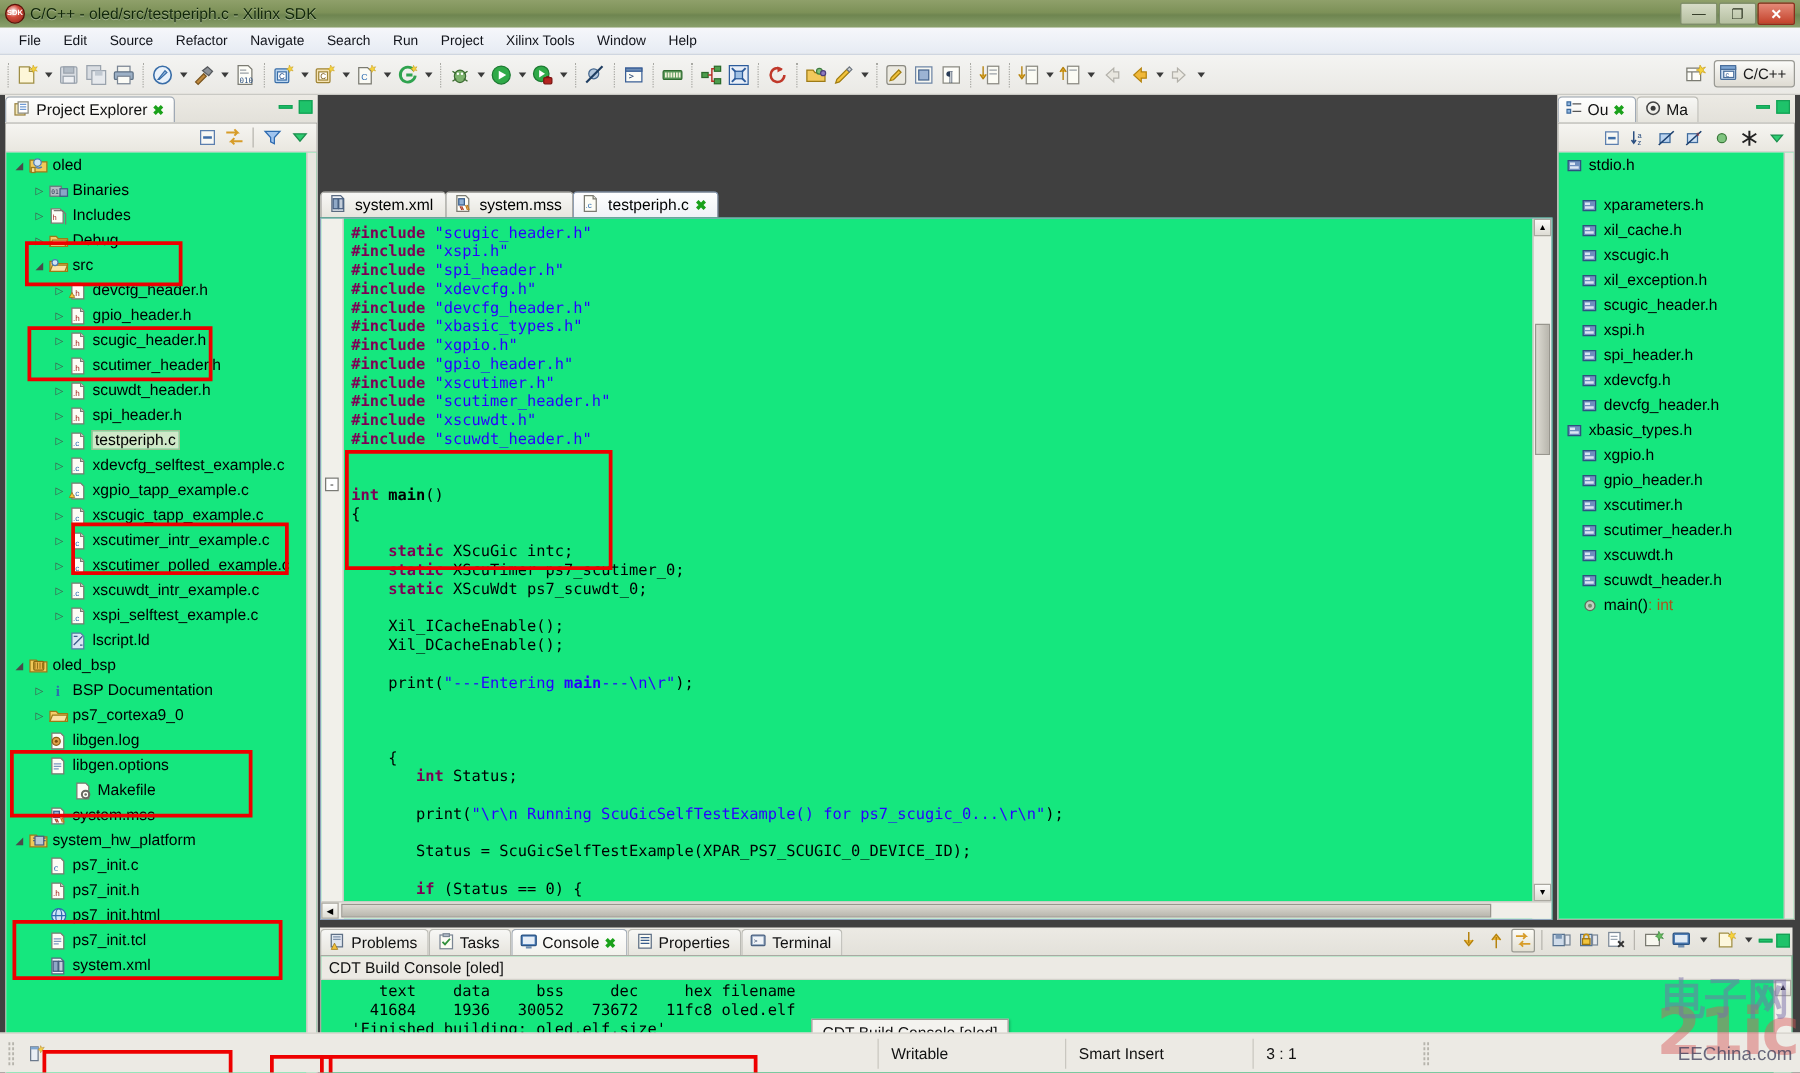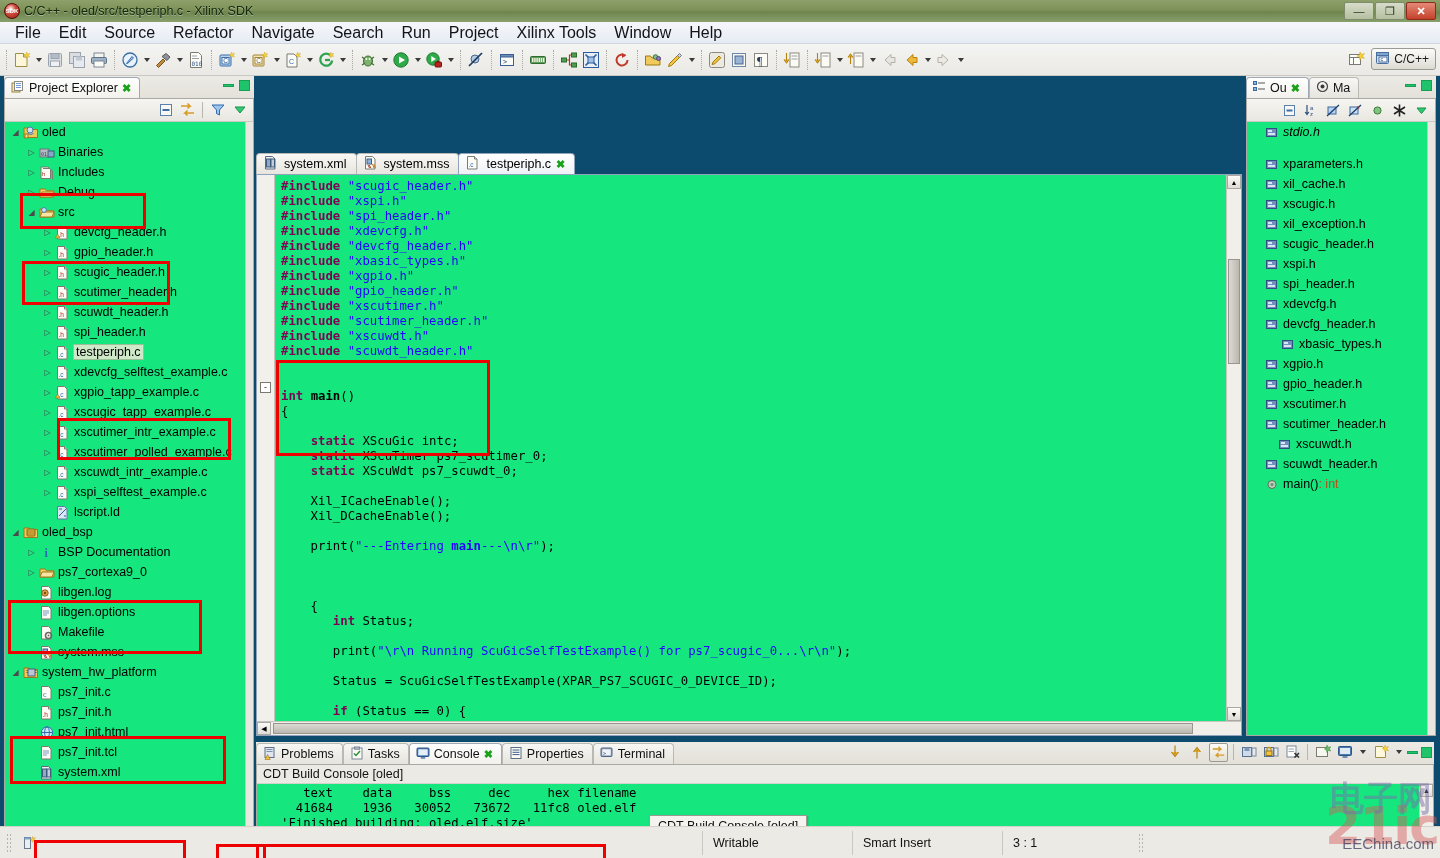--- a/index.html
+++ b/index.html
@@ -31,21 +31,21 @@
     display:flex;align-items:center;justify-content:center;font-size:11px;color:#2b3320;
     background:linear-gradient(to bottom,#d7dcc8,#b5bfa0);
   }
   #winbtns div.close { background:linear-gradient(to bottom,#e58a78,#c3412a); color:#fff; border-color:#8d2b1b;font-weight:bold;}
 
   
   #menubar {
     height:22px; background:linear-gradient(to bottom,#f6f7fb,#e6ebf3);
     display:flex; align-items:center; padding-left:6px; border-bottom:1px solid #cfd6e0;
   }
-  #menubar span { padding:2px 9px; font-size:16px; color:#11131a; cursor:default;}
+  #menubar span { padding:2px 9px; font-size:11px; color:#11131a; cursor:default;}
 
   
   #toolbar {
     height:32px; background:linear-gradient(to bottom,#f4f4f2,#eae9e5);
     display:flex; align-items:center; border-bottom:1px solid #c9c9c4;
     padding-left:2px; position:relative;
   }
   .tb-sep { width:1px;height:20px;border-left:1px dotted #a9a9a4; margin:0 4px; }
   .tbi { width:22px;height:22px; display:flex;align-items:center;justify-content:center; position:relative;}
   .tbi svg { display:block; }
@@ -54,21 +54,21 @@
   #persp {
     position:absolute; right:4px; top:4px; display:flex; align-items:center; gap:4px;
   }
   #persp .pbtn {
     display:flex;align-items:center;gap:3px;border:1px solid #9a9a94;border-radius:3px;
     background:linear-gradient(to bottom,#fbfbf9,#dedbd2); padding:2px 6px 2px 3px; height:22px;
     font-size:12px; color:#1b1b1b;
   }
 
   
-  #workspace { position:relative; width:100%; height:762px; background:#0c4a6e; }
+  #workspace { position:relative; width:100%; height:762px; background:#404040; }
 
   
   .view { position:absolute; background:#eceae4; }
   .view-tabs {
     height:22px; display:flex; align-items:flex-end; position:relative;
     background:linear-gradient(to bottom,#eceae4,#e3e1da);
   }
   .vtab {
     display:flex; align-items:center; gap:4px; height:21px; padding:0 8px 0 6px;
     font-size:12.5px; color:#111; border:1px solid #b9b9b3; border-bottom:none;
@@ -786,21 +786,21 @@
               <span class="ticon">
                 <svg width="16" height="15" viewBox="0 0 16 15">
                   <path d="M2.5 1.5 h7 l2.5 2.5 v10 h-9.5 z" fill="#fdfdf6" stroke="#7b7b72"></path>
                   <line x1="4" y1="6" x2="10" y2="6" stroke="#7b98c0"></line>
                   <line x1="4" y1="8" x2="10" y2="8" stroke="#7b98c0"></line>
                   <line x1="4" y1="10" x2="8" y2="10" stroke="#7b98c0"></line>
                 </svg>
               </span>
               <span class="tlabel">libgen.options</span>
             </div>
-            <div class="trow" style="padding-left: 20px;">
+            <div class="trow" style="padding-left: 20px; margin-left: 20px;">
               <span class="twist"></span>
               <span class="ticon">
                 <svg width="16" height="15" viewBox="0 0 16 15">
                   <path d="M2.5 1.5 h7 l2.5 2.5 v10 h-9.5 z" fill="#fdfdf6" stroke="#7b7b72"></path>
                   <circle cx="9.5" cy="10.5" r="3" fill="none" stroke="#6a6a62" stroke-width="1.6"></circle>
                   <circle cx="9.5" cy="10.5" r="1" fill="#6a6a62"></circle>
                 </svg>
               </span>
               <span class="tlabel">Makefile</span>
             </div>
@@ -1038,21 +1038,21 @@
             </svg>
           </div>
         <div class="vti">
             <svg width="13" height="13" viewBox="0 0 13 13">
               <path d="M2 4 h9 l-4.5 5.5 z" fill="#2ecc71" stroke="#1d8f4e"></path>
             </svg>
           </div>
       </div>
       <div style="position:absolute;left:0;right:0;top:23px;bottom:0;">
         <div class="tree" id="outline-tree">
-            <div class="trow" style="padding-left: 16px; font-style: italic;">
+            <div class="trow" style="padding-left: 4px;">
               <span class="ticon">
                 <svg width="14" height="13" viewBox="0 0 14 13">
                   <rect x="1.5" y="2.5" width="10" height="8" fill="#6f8fbf" stroke="#2f4f7f"></rect>
                   <rect x="3" y="4" width="4" height="2" fill="#dbe6f4"></rect>
                   <rect x="3" y="7" width="7" height="2" fill="#dbe6f4"></rect>
                 </svg>
               </span>
               <span class="tlabel">stdio.h</span>
             </div>
             <div class="trow" style="padding-left: 16px; margin-top: 12px;">
@@ -1138,21 +1138,21 @@
             <div class="trow" style="padding-left: 16px;">
               <span class="ticon">
                 <svg width="14" height="13" viewBox="0 0 14 13">
                   <rect x="1.5" y="2.5" width="10" height="8" fill="#6f8fbf" stroke="#2f4f7f"></rect>
                   <rect x="3" y="4" width="4" height="2" fill="#dbe6f4"></rect>
                   <rect x="3" y="7" width="7" height="2" fill="#dbe6f4"></rect>
                 </svg>
               </span>
               <span class="tlabel">devcfg_header.h</span>
             </div>
-            <div class="trow" style="padding-left: 32px;">
+            <div class="trow" style="padding-left: 4px;">
               <span class="ticon">
                 <svg width="14" height="13" viewBox="0 0 14 13">
                   <rect x="1.5" y="2.5" width="10" height="8" fill="#6f8fbf" stroke="#2f4f7f"></rect>
                   <rect x="3" y="4" width="4" height="2" fill="#dbe6f4"></rect>
                   <rect x="3" y="7" width="7" height="2" fill="#dbe6f4"></rect>
                 </svg>
               </span>
               <span class="tlabel">xbasic_types.h</span>
             </div>
             <div class="trow" style="padding-left: 16px;">
@@ -1188,21 +1188,21 @@
             <div class="trow" style="padding-left: 16px;">
               <span class="ticon">
                 <svg width="14" height="13" viewBox="0 0 14 13">
                   <rect x="1.5" y="2.5" width="10" height="8" fill="#6f8fbf" stroke="#2f4f7f"></rect>
                   <rect x="3" y="4" width="4" height="2" fill="#dbe6f4"></rect>
                   <rect x="3" y="7" width="7" height="2" fill="#dbe6f4"></rect>
                 </svg>
               </span>
               <span class="tlabel">scutimer_header.h</span>
             </div>
-            <div class="trow" style="padding-left: 29px;">
+            <div class="trow" style="padding-left: 16px;">
               <span class="ticon">
                 <svg width="14" height="13" viewBox="0 0 14 13">
                   <rect x="1.5" y="2.5" width="10" height="8" fill="#6f8fbf" stroke="#2f4f7f"></rect>
                   <rect x="3" y="4" width="4" height="2" fill="#dbe6f4"></rect>
                   <rect x="3" y="7" width="7" height="2" fill="#dbe6f4"></rect>
                 </svg>
               </span>
               <span class="tlabel">xscuwdt.h</span>
             </div>
             <div class="trow" style="padding-left: 16px;">

